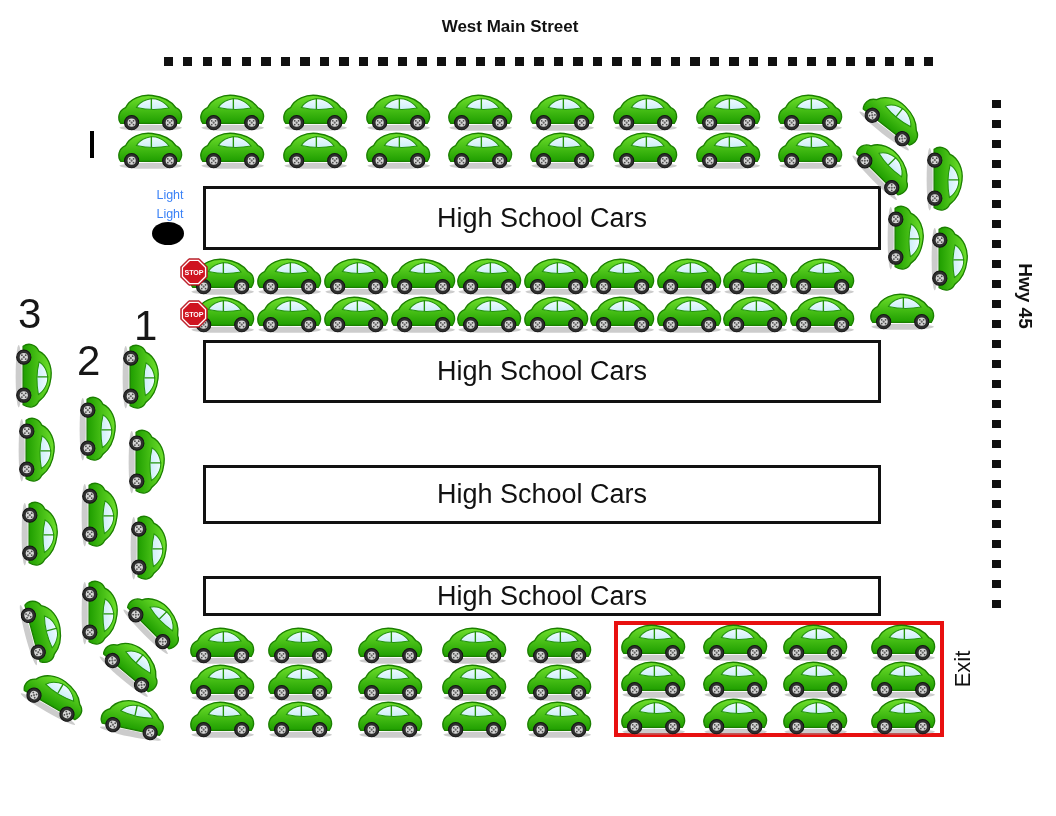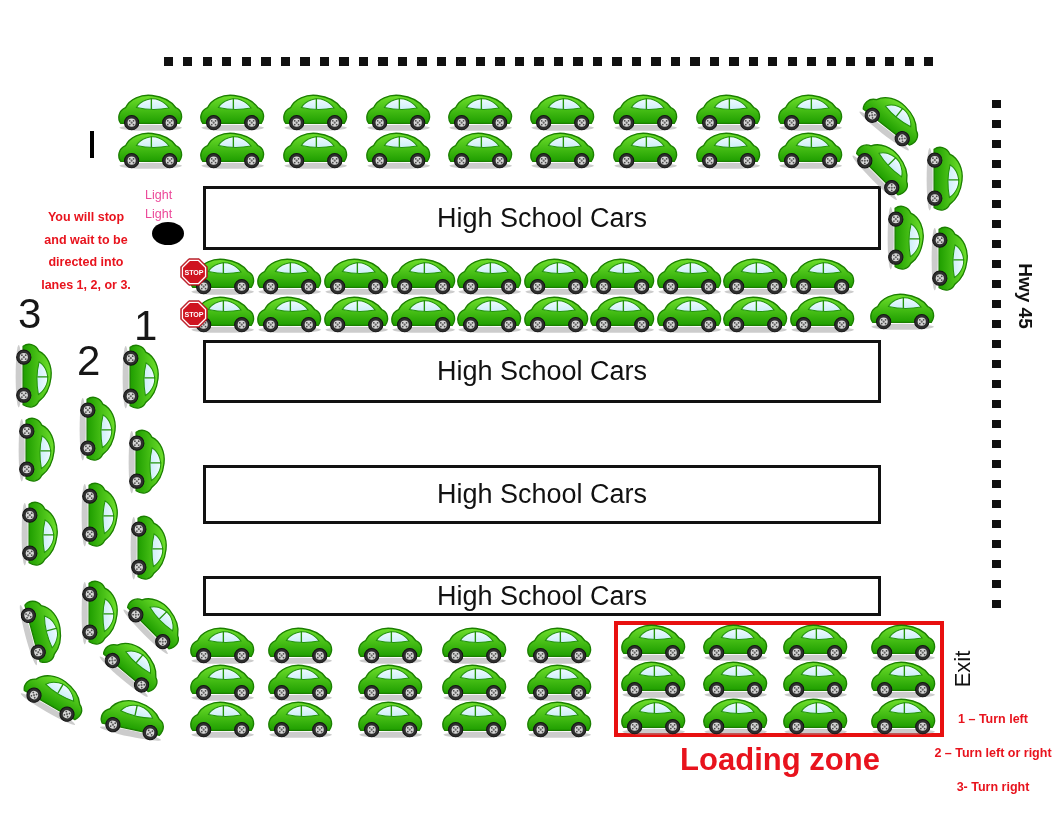--- a/index.html
+++ b/index.html
@@ -5,21 +5,21 @@
   html,body{margin:0;padding:0;background:#fff;}
   #canvas{
     position:relative;width:1056px;height:816px;background:#ffffff;
     font-family:"Liberation Sans",sans-serif;overflow:hidden;color:#141414;
   }
   .abs{position:absolute;}
 
   
   .entrance{left:34px;top:12px;width:126px;text-align:center;font-size:17px;line-height:30px;color:#1a1a1a;}
   .street-title{left:400px;top:17px;width:220px;text-align:center;font-size:17px;font-weight:bold;color:#111;}
-  .lightpole-label{left:145px;top:186px;width:50px;text-align:left;font-size:12.5px;line-height:19px;color:#ec4899;}
+  .lightpole-label{left:145px;top:186px;width:50px;text-align:center;font-size:12.5px;line-height:19px;color:#3b82f6;}
   .lightpole-ellipse{left:152px;top:222px;width:32px;height:23px;background:#000;border-radius:50%;}
   .wait-text{left:32px;top:206px;width:108px;text-align:center;font-size:12.5px;font-weight:bold;line-height:22.5px;color:var(--red-text,#e8131d);}
   .wait-text span{display:block;}
   .lane-num{font-size:42px;line-height:42px;color:#161616;}
   .tick{left:90px;top:131px;width:4px;height:27px;background:#000;}
 
   
   .dash-top{
     left:164px;top:57px;width:772px;height:9px;
     background:repeating-linear-gradient(90deg,var(--dash,#111) 0 9px,transparent 9px 19.5px);
@@ -86,58 +86,47 @@
         <ellipse cx="51" cy="52.5" rx="46" ry="4.5" fill="#9a9a9a" opacity="0.5"></ellipse>
         <path d="M7,46 C2,39 3,28 14,23 C20,10 37,3 53,5 C70,7 81,13 88,23 C97,27 99,37 93,46 Z" fill="url(#carGrad)" stroke="#1b7f00" stroke-width="2" stroke-linejoin="round"></path>
         <path d="M30,22.5 C37,11 53,7.5 63,11.5 C70,14.5 75,18.5 78,23.5 C62,26.5 46,26.5 30,22.5 Z" fill="url(#winGrad)" stroke="#23930b" stroke-width="1.5"></path>
         <line x1="52" y1="9" x2="52" y2="25" stroke="#23930b" stroke-width="2"></line>
         <use href="#wheelg" x="23" y="45"></use>
         <use href="#wheelg" x="79" y="45"></use>
       </symbol>
     </defs>
   </svg>
 
+  <div class="abs street-title">West Main Street</div>
 
   <div class="abs dash-top"></div>
   <div class="abs dash-right"></div>
   <div class="abs tick"></div>
 
   <div class="abs hwy">Hwy 45</div>
   <div class="abs exit">Exit</div>
 
   <div class="abs lightpole-label">
     <span>Light</span><br>
     <span>Light</span>
   </div>
   <div class="abs lightpole-ellipse"></div>
 
-  <div class="abs wait-text">
-    <span>You will stop</span>
-    <span>and wait to be</span>
-    <span>directed into</span>
-    <span>lanes 1, 2, or 3.</span>
-  </div>
 
   <div class="abs lane-num" style="left:18px;top:293px;">3</div>
   <div class="abs lane-num" style="left:134px;top:305px;">1</div>
   <div class="abs lane-num" style="left:77px;top:340px;">2</div>
 
   <div class="abs hsc-box hsc-1">High School Cars</div>
   <div class="abs hsc-box hsc-2">High School Cars</div>
   <div class="abs hsc-box hsc-3">High School Cars</div>
   <div class="abs hsc-box hsc-4">High School Cars</div>
 
   <div class="abs loading-box"></div>
-  <div class="abs loading-label">Loading zone</div>
-
-  <div class="abs legend">
-    <span>1 – Turn left</span>
-    <span>2 – Turn left or right</span>
-    <span>3- Turn right</span>
-  </div>
+
 
   <div id="car-layer">
       <div class="car" style="left: 116px; top: 91.5px;"><svg width="68" height="41" viewBox="0 0 100 60">
           <use href="#car-shape"></use>
         </svg></div>
       <div class="car" style="left: 198px; top: 91.5px;"><svg width="68" height="41" viewBox="0 0 100 60">
           <use href="#car-shape"></use>
         </svg></div>
       <div class="car" style="left: 281px; top: 91.5px;"><svg width="68" height="41" viewBox="0 0 100 60">
           <use href="#car-shape"></use>

